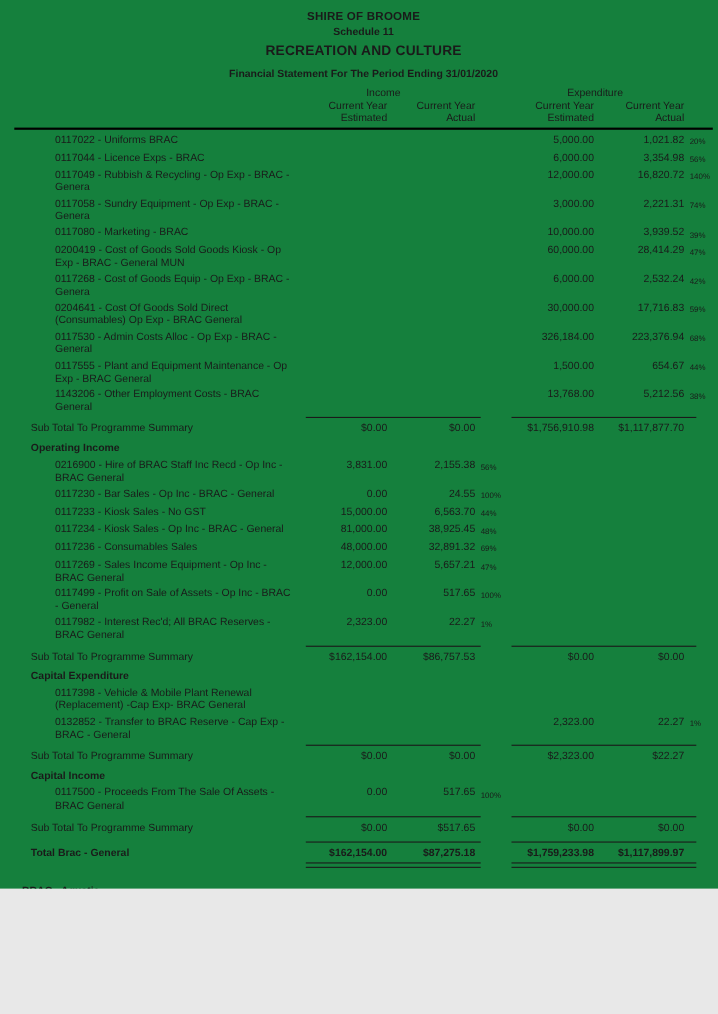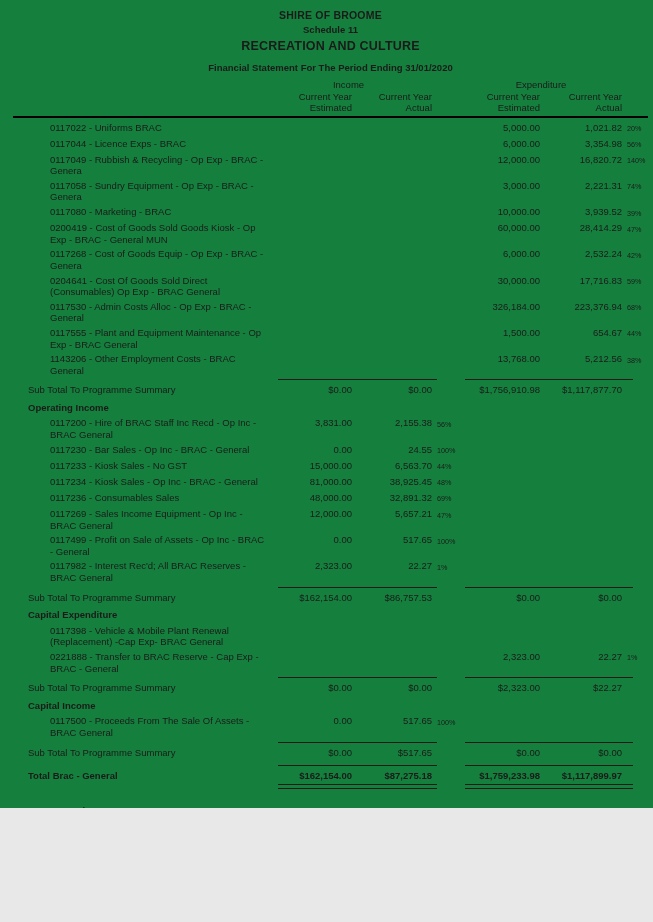--- a/index.html
+++ b/index.html
@@ -198,21 +198,21 @@
         <div class="cell-sublabel">Sub Total To Programme Summary</div>
         <div class="cell-num">$0.00</div>
         <div class="cell-num">$0.00</div>
         <div class="cell-pct"></div>
         <div class="cell-num">$1,756,910.98</div>
         <div class="cell-num">$1,117,877.70</div>
         <div class="cell-pct"></div>
       </div>
       <div class="sec-heading">Operating Income</div>
       <div class="grid row item">
-        <div class="cell-name">0117200 - Hire of BRAC Staff Inc Recd - Op Inc - BRAC General</div>
+        <div class="cell-name">0216900 - Hire of BRAC Staff Inc Recd - Op Inc - BRAC General</div>
         <div class="cell-num">3,831.00</div>
         <div class="cell-num">2,155.38</div>
         <div class="cell-pct">56%</div>
         <div class="cell-num"></div>
         <div class="cell-num"></div>
         <div class="cell-pct"></div>
       </div>
       <div class="grid row item">
         <div class="cell-name">0117230 - Bar Sales - Op Inc - BRAC - General</div>
         <div class="cell-num">0.00</div>
@@ -293,21 +293,21 @@
       <div class="grid row item">
         <div class="cell-name">0117398 - Vehicle &amp; Mobile Plant Renewal (Replacement) -Cap Exp- BRAC General</div>
         <div class="cell-num"></div>
         <div class="cell-num"></div>
         <div class="cell-pct"></div>
         <div class="cell-num"></div>
         <div class="cell-num"></div>
         <div class="cell-pct"></div>
       </div>
       <div class="grid row item">
-        <div class="cell-name">0221888 - Transfer to BRAC Reserve - Cap Exp - BRAC - General</div>
+        <div class="cell-name">0132852 - Transfer to BRAC Reserve - Cap Exp - BRAC - General</div>
         <div class="cell-num"></div>
         <div class="cell-num"></div>
         <div class="cell-pct"></div>
         <div class="cell-num">2,323.00</div>
         <div class="cell-num">22.27</div>
         <div class="cell-pct">1%</div>
       </div>
       <div class="rules">
         <div class="seg1"></div>
         <div class="seg2"></div>

